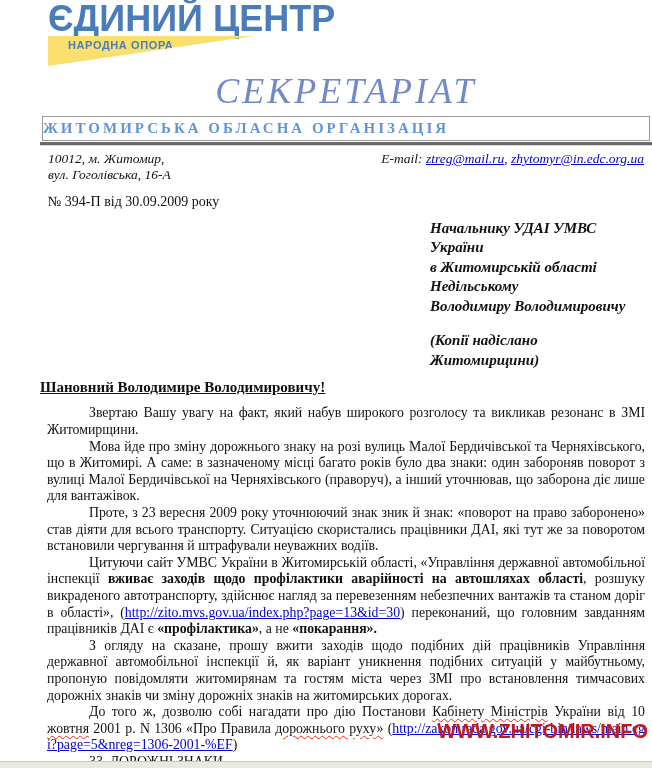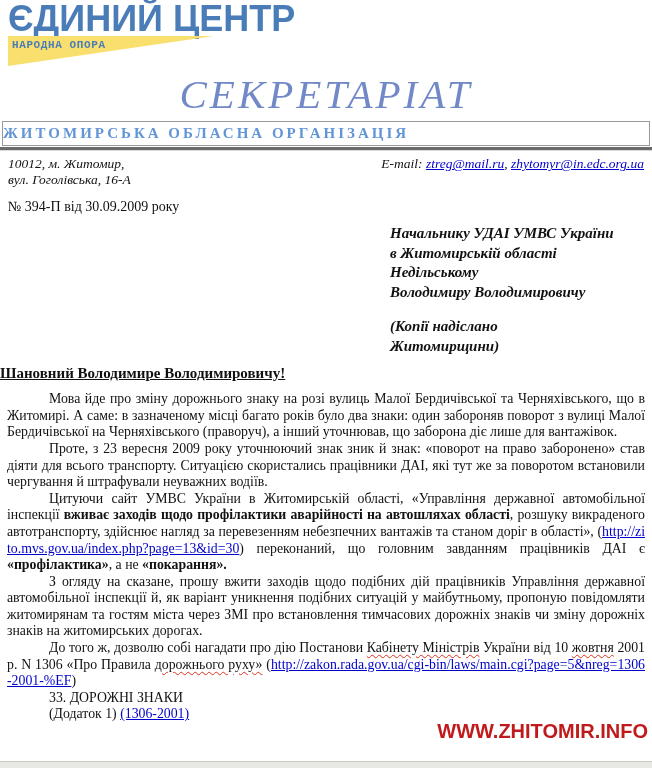--- a/index.html
+++ b/index.html
@@ -1,38 +1,38 @@
 <!DOCTYPE html>
 <html lang="uk"><head>
 <meta charset="utf-8">
 <style>
   * { margin:0; padding:0; box-sizing:border-box; }
   html,body { background:#fff; }
   .page {
     position:relative; width:652px; height:768px; overflow:hidden;
-    background:#fff; font-family:"Liberation Serif","DejaVu Serif",serif; color:#111;
+    background:#fff; font-family:"Liberation Serif","DejaVu Serif",serif; color:#111;padding-left:40px;
   }
   
   .logo-title{
     font-family:"Liberation Sans","DejaVu Sans",sans-serif; font-weight:bold;
     font-size:36px; line-height:0.92; letter-spacing:0px; color:#4a7cb8;
     padding:2px 0 0 8px; white-space:nowrap;
   }
   .logo-wedge{
     position:relative; margin-left:8px; margin-top:1px; width:206px; height:30px;
     background:#f9e06e; clip-path:polygon(0 0,100% 0,0 100%);
   }
   .logo-sub{
-    position:absolute; top:3px; left:4px;
-    font-family:Liberation Mono, monospace; font-weight:bold;
+    position:absolute; top:3px; left:20px;
+    font-family:Liberation Sans, sans-serif; font-weight:bold;
     font-size:11px; letter-spacing:0.6px; color:#4a7cb8; white-space:nowrap;text-align:right;
   }
   .secretariat{
     margin-top:7px; text-align:center; font-style:italic; font-weight:normal;
-    font-size:41px; letter-spacing:3px; color:#7289c8; line-height:1.05;
+    font-size:36px; letter-spacing:3px; color:#7289c8; line-height:1.05;
   }
   .org-box{
     margin:5px 2px 0 2px; border:1px solid #9a9a9a; text-align:left;
     padding:2px 0 3px 0;
   }
   .org-box span{
     font-weight:bold; font-size:15px; letter-spacing:3px; color:#6295d6;
   }
   .rule{ margin-top:1px; height:3px; background:#6b6b6b; box-shadow:0 1px 0 #d8d8d8; }
   
@@ -111,20 +111,21 @@
     <div>Володимиру Володимировичу</div>
     <div class="copy">
       <div>(Копії надіслано</div>
       <div>Житомирщини)</div>
     </div>
   </section>
 
   <div class="salutation">Шановний Володимире Володимировичу!</div>
 
   <section class="body-text">
+    <p>Звертаю Вашу увагу на факт, який набув широкого розголосу та викликав резонанс в ЗМІ Житомирщини.</p>
     <p>Мова йде про зміну дорожнього знаку на розі вулиць Малої Бердичівської та Черняхівського, що в Житомирі. А саме: в зазначеному місці багато років було два знаки: один забороняв поворот з вулиці Малої Бердичівської на Черняхівського (праворуч), а інший уточнював, що заборона діє лише для вантажівок.</p>
     <p>Проте, з 23 вересня 2009 року уточнюючий знак зник й знак: «поворот на право заборонено» став діяти для всього транспорту. Ситуацією скористались працівники ДАІ, які тут же за поворотом встановили чергування й штрафували неуважних водіїв.</p>
     <p><span>Цитуючи сайт УМВС України в Житомирській області, «Управління державної автомобільної інспекції </span><b>вживає заходів щодо профілактики аварійності на автошляхах області</b><span>, розшуку викраденого автотранспорту, здійснює нагляд за перевезенням небезпечних вантажів та станом доріг в області», (</span><span class="link">http://zito.mvs.gov.ua/index.php?page=13&amp;id=30</span><span>) переконаний, що головним завданням працівників ДАІ є </span><b>«профілактика»</b><span>, а не </span><b>«покарання».</b></p>
     <p>З огляду на сказане, прошу вжити заходів щодо подібних дій працівників Управління державної автомобільної інспекції й, як варіант уникнення подібних ситуацій у майбутньому, пропоную повідомляти житомирянам та гостям міста через ЗМІ про встановлення тимчасових дорожніх знаків чи зміну дорожніх знаків на житомирських дорогах.</p>
     <p><span>До того ж, дозволю собі нагадати про дію Постанови </span><span class="wavy">Кабінету Міністрів</span><span> України від 10 </span><span class="wavy">жовтня</span><span> 2001 р. N 1306 «Про Правила </span><span class="wavy">дорожнього руху»</span><span> (</span><span class="link">http://zakon.rada.gov.ua/cgi-bin/laws/main.cgi?page=5&amp;nreg=1306-2001-%EF</span><span>)</span></p>
     <p>33. ДОРОЖНІ ЗНАКИ</p>
     <p><span>(Додаток 1) </span><span class="link">(1306-2001)</span></p>
   </section>
 
   <div class="watermark">WWW.ZHITOMIR.INFO</div>

